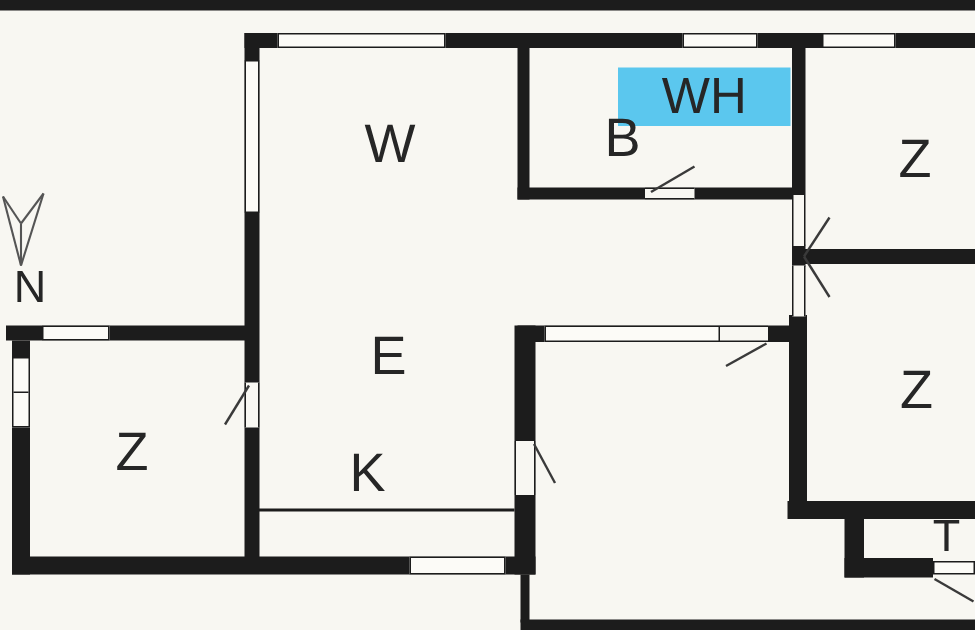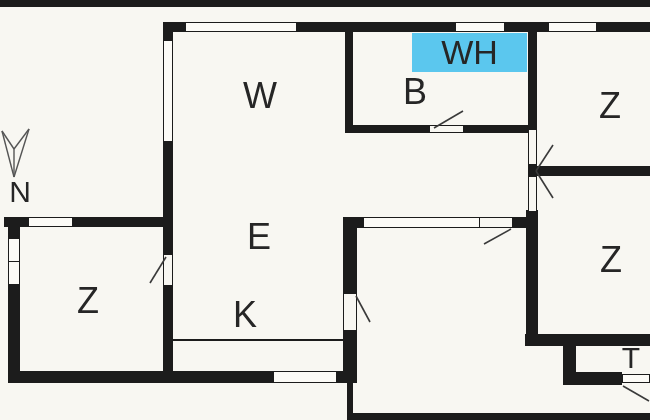--- a/index.html
+++ b/index.html
@@ -8,21 +8,21 @@
   .wall{position:absolute;background:#1c1c1c;z-index:2;}
   .thinline{position:absolute;background:#1c1c1c;z-index:2;}
   .window{position:absolute;background:#fcfbf7;border:1px solid #1c1c1c;box-sizing:border-box;z-index:3;}
   .window .mid{position:absolute;left:0;right:0;height:1px;background:#1c1c1c;}
   .opening{position:absolute;background:#f8f7f2;box-sizing:border-box;z-index:3;}
   .opening.v{border-left:1px solid #1c1c1c;border-right:1px solid #1c1c1c;}
   .opening.h{border-top:1px solid #1c1c1c;border-bottom:1px solid #1c1c1c;}
   .bar{position:absolute;background:#1c1c1c;z-index:4;}
   .label{position:absolute;transform:translate(-50%,-50%);color:#262626;font-size:36px;z-index:6;white-space:nowrap;}
   .label.small{font-size:30px;}
-  .highlight{position:absolute;left:412px;top:33px;width:115px;height:39px;background:#5bc7ee;z-index:5;
+  .highlight{position:absolute;left:412px;top:45px;width:115px;height:39px;background:#5bc7ee;z-index:5;
              display:flex;align-items:center;justify-content:center;}
   .highlight .label{position:static;transform:none;font-size:34px;}
   svg.overlay{position:absolute;left:0;top:0;z-index:7;pointer-events:none;}
 </style>
 </head>
 <body>
 
 <div class="plan">
 
   <div class="bar" style="left:0;top:0;width:650px;height:7px;"></div>

